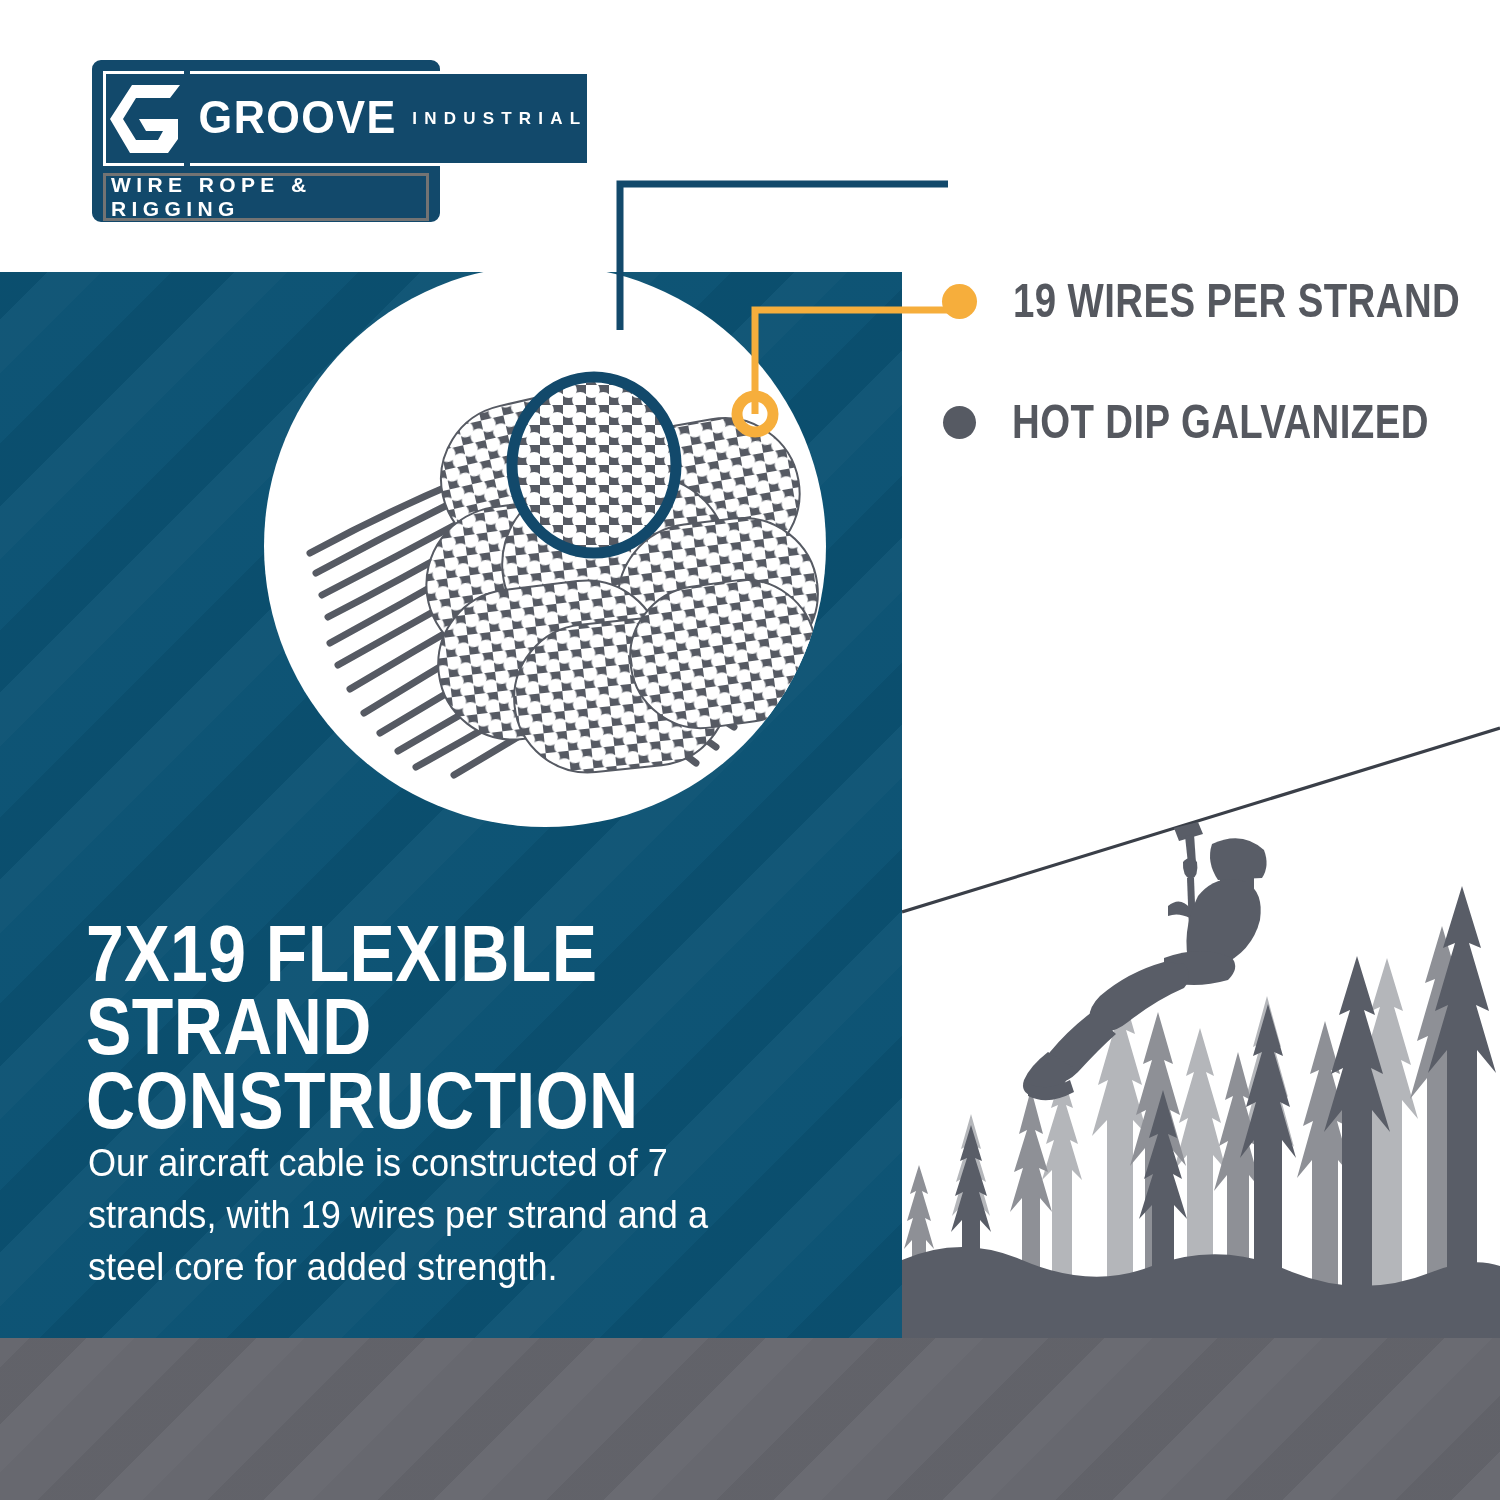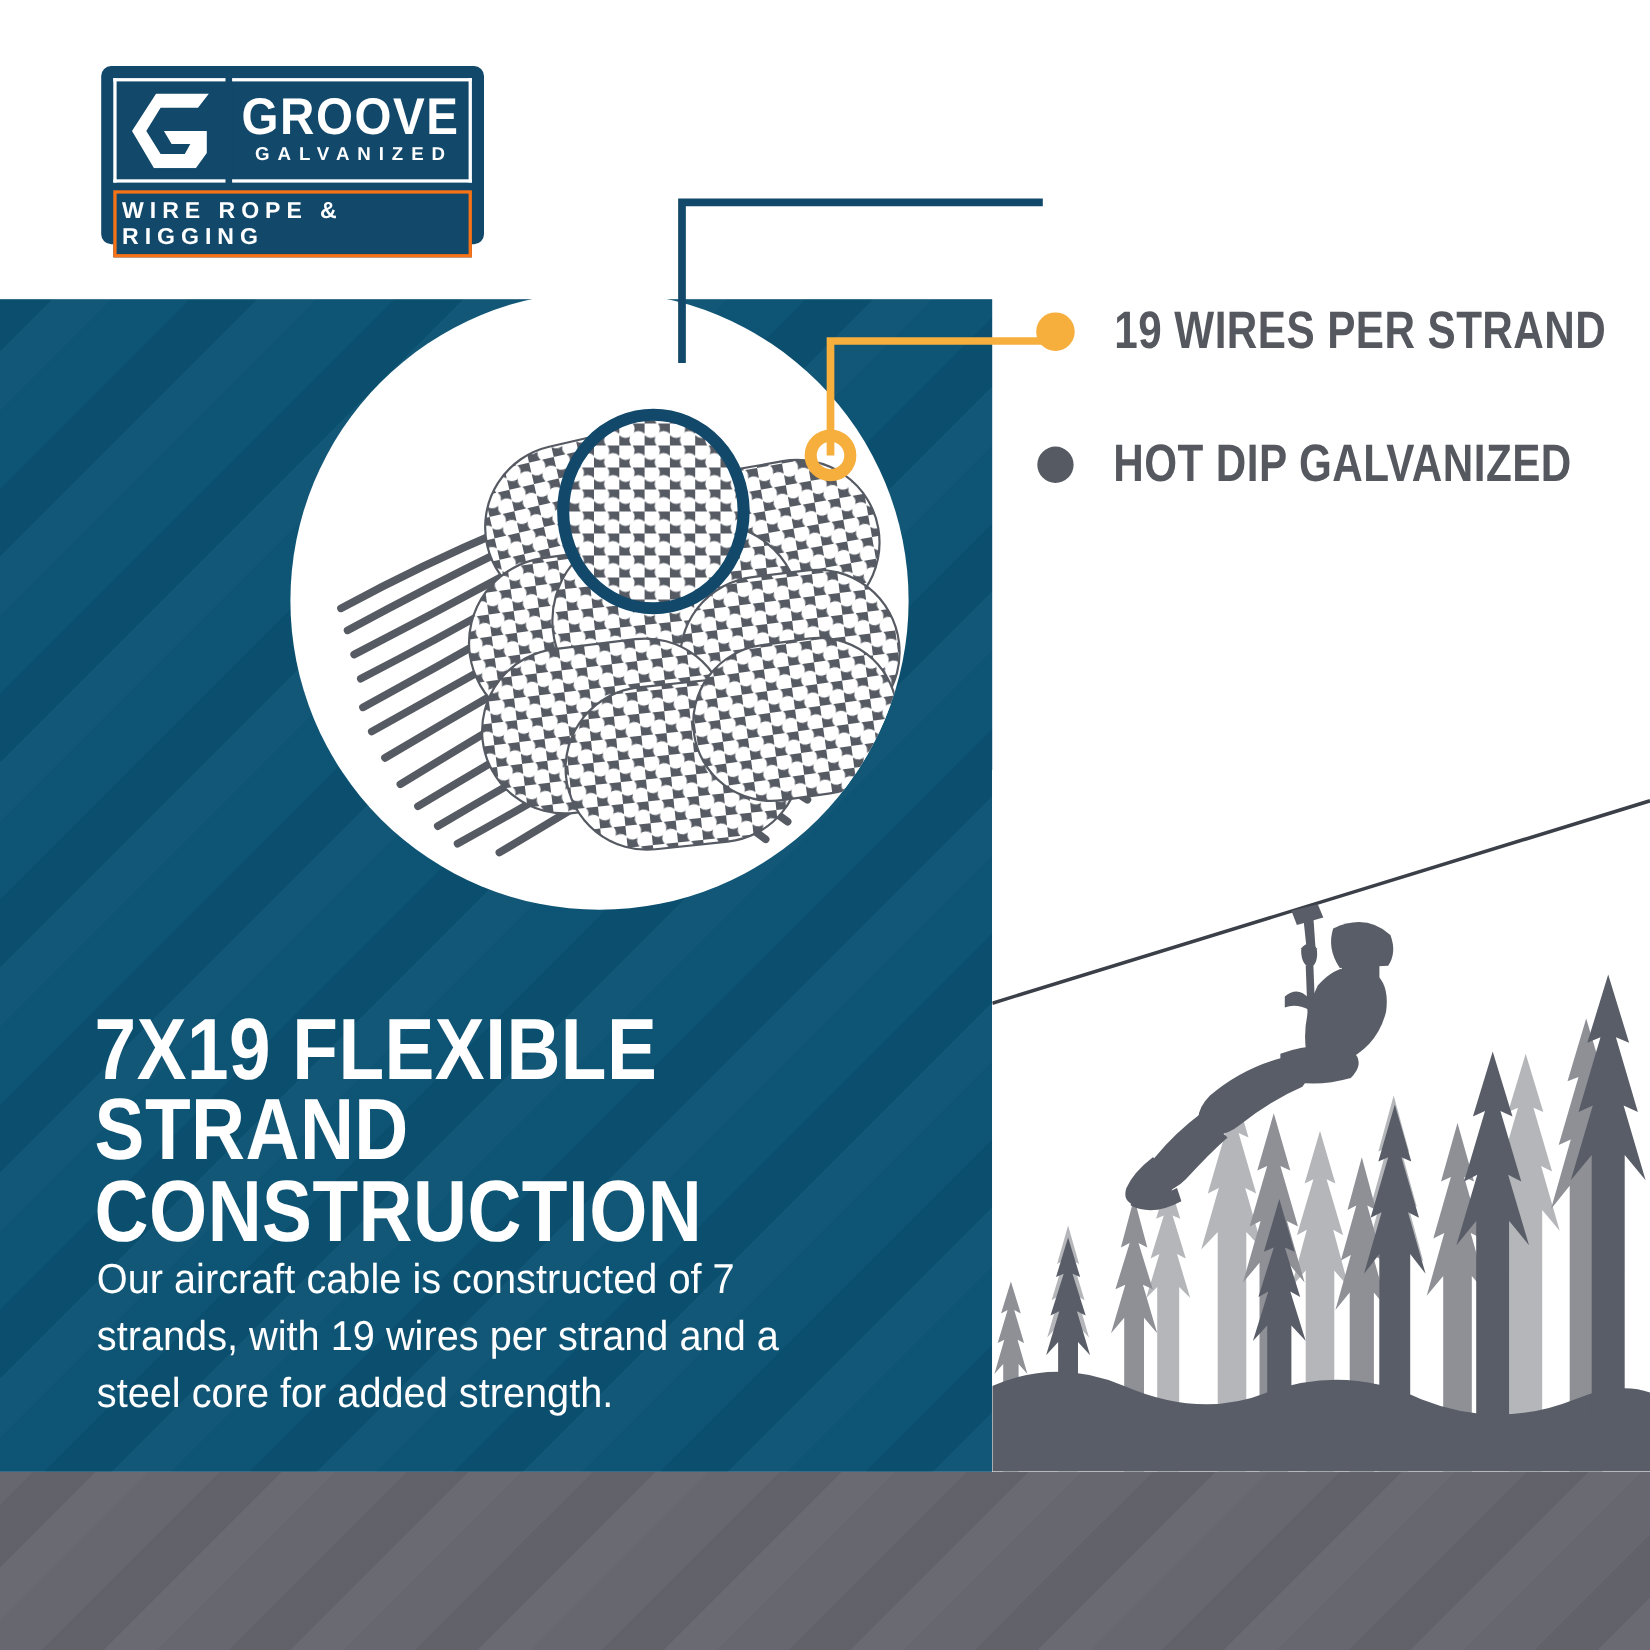--- a/index.html
+++ b/index.html
@@ -57,35 +57,35 @@
   }
   .logo-top{ display:flex; height:95px; gap:6px; }
   .logo-mark{
     width:112px; height:95px; background:#12496b;
     border:3px solid #ffffff; border-right:none;
     display:flex; align-items:center; justify-content:center;
   }
   .logo-mark svg{ width:78px; height:68px; display:block; }
   .logo-words{
     flex:1; background:#12496b; border:3px solid #ffffff; border-left:none;
-    display:flex; flex-direction:column; align-items:center; justify-content:center;
+    display:flex; flex-direction:row; align-items:center; justify-content:center;
     padding-bottom:3px;
   }
   .logo-groove{
     color:#ffffff; font-weight:700; font-size:47px; line-height:.92;
     letter-spacing:1.5px; transform:scaleX(.92); transform-origin:center;
     font-family:"Liberation Sans", sans-serif;
   }
   .logo-industrial{
     color:#ffffff; font-weight:700; font-size:17px; letter-spacing:7.2px;
     margin-top:3px; padding-left:7px;
   }
   .logo-bar{
-    margin-top:7px; height:61px; background:#12496b;
-    border:3px solid #f97316; display:flex; align-items:center; justify-content:center;
+    margin-top:7px; height:48px; background:#12496b;
+    border:3px solid #737373; display:flex; align-items:center; justify-content:center;
   }
   .logo-bar span{
     color:#ffffff; font-weight:700; font-size:21px; letter-spacing:5.4px;
     padding-left:5px;
   }
 
   
   .callout{ position:absolute; display:flex; align-items:center; }
   .dot{ border-radius:50%; flex:none; }
   .callout-label{
@@ -280,21 +280,21 @@
 
   <div class="logo">
     <div class="logo-top">
       <div class="logo-mark">
         <svg viewBox="0 0 78 68" xmlns="http://www.w3.org/2000/svg">
           <path d="M26 0 L74 0 L64 13 L30 13 L17 34 L30 55 L52 55 L57 46 L40 46 L33 34 L72 34 L72 54 L62 68 L24 68 L4 34 Z" fill="#ffffff"></path>
         </svg>
       </div>
       <div class="logo-words">
         <div class="logo-groove">GROOVE</div>
-        <div class="logo-industrial">GALVANIZED</div>
+        <div class="logo-industrial">INDUSTRIAL</div>
       </div>
     </div>
     <div class="logo-bar">
       <span>WIRE ROPE &amp; RIGGING</span>
     </div>
   </div>
 
 </div>
 
 </body></html>

